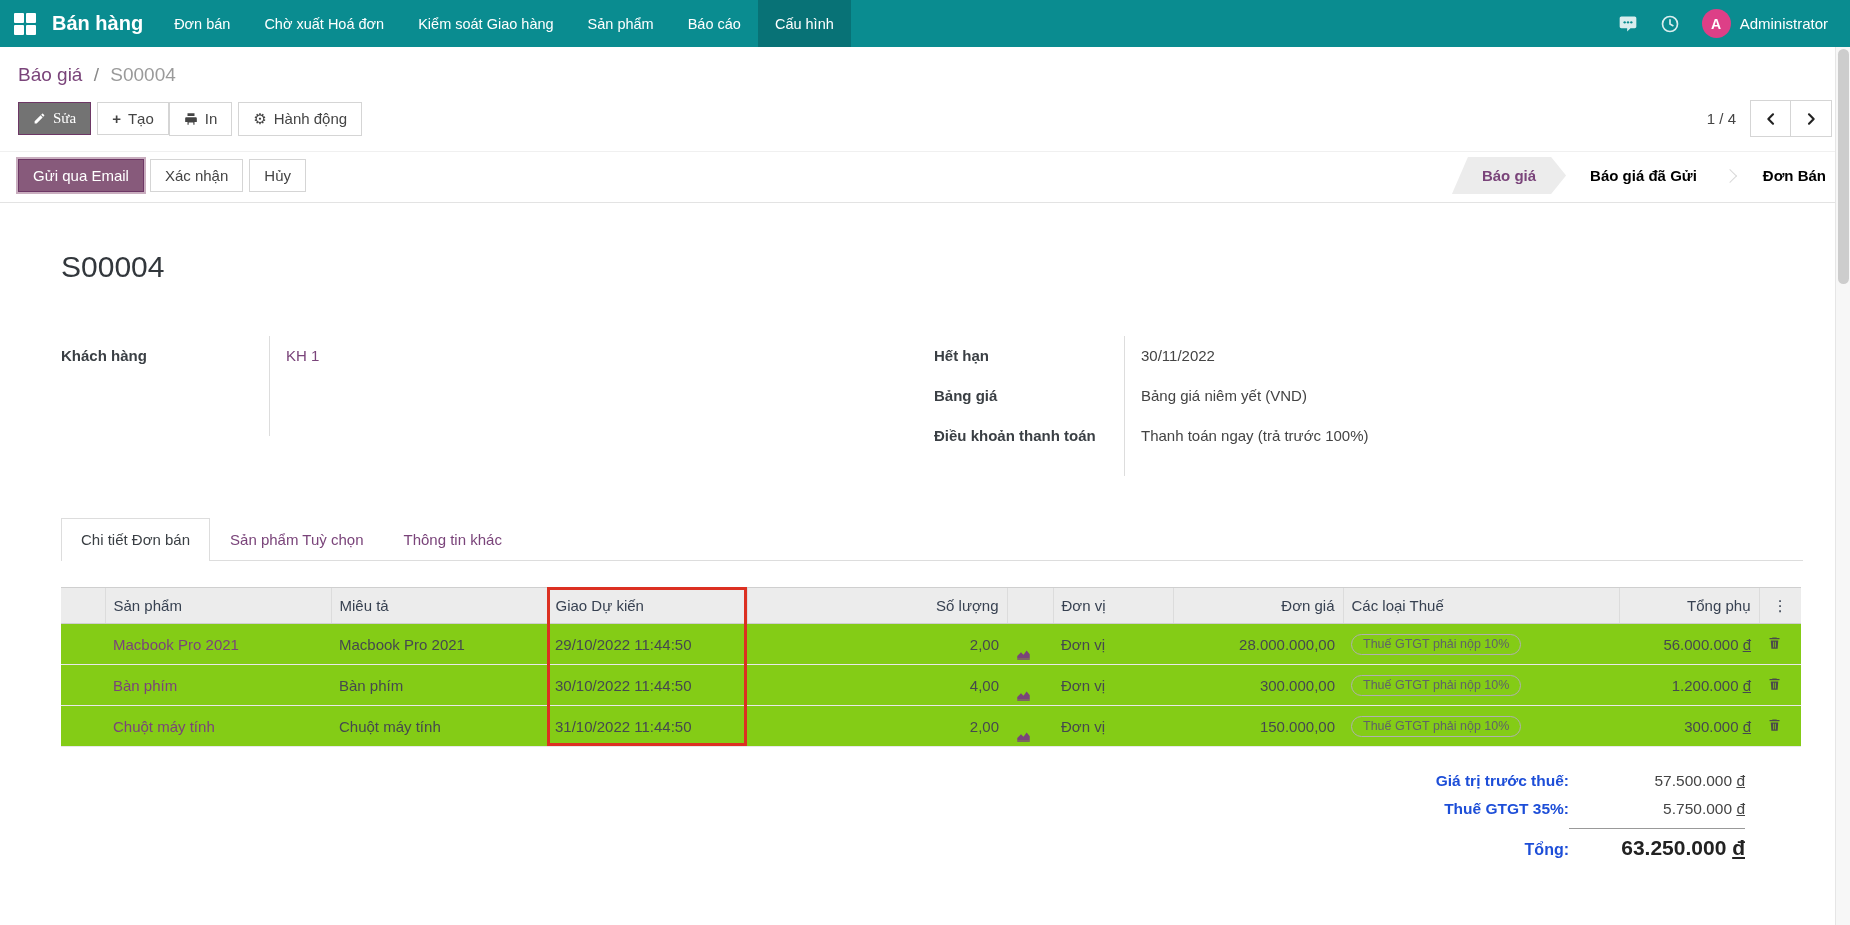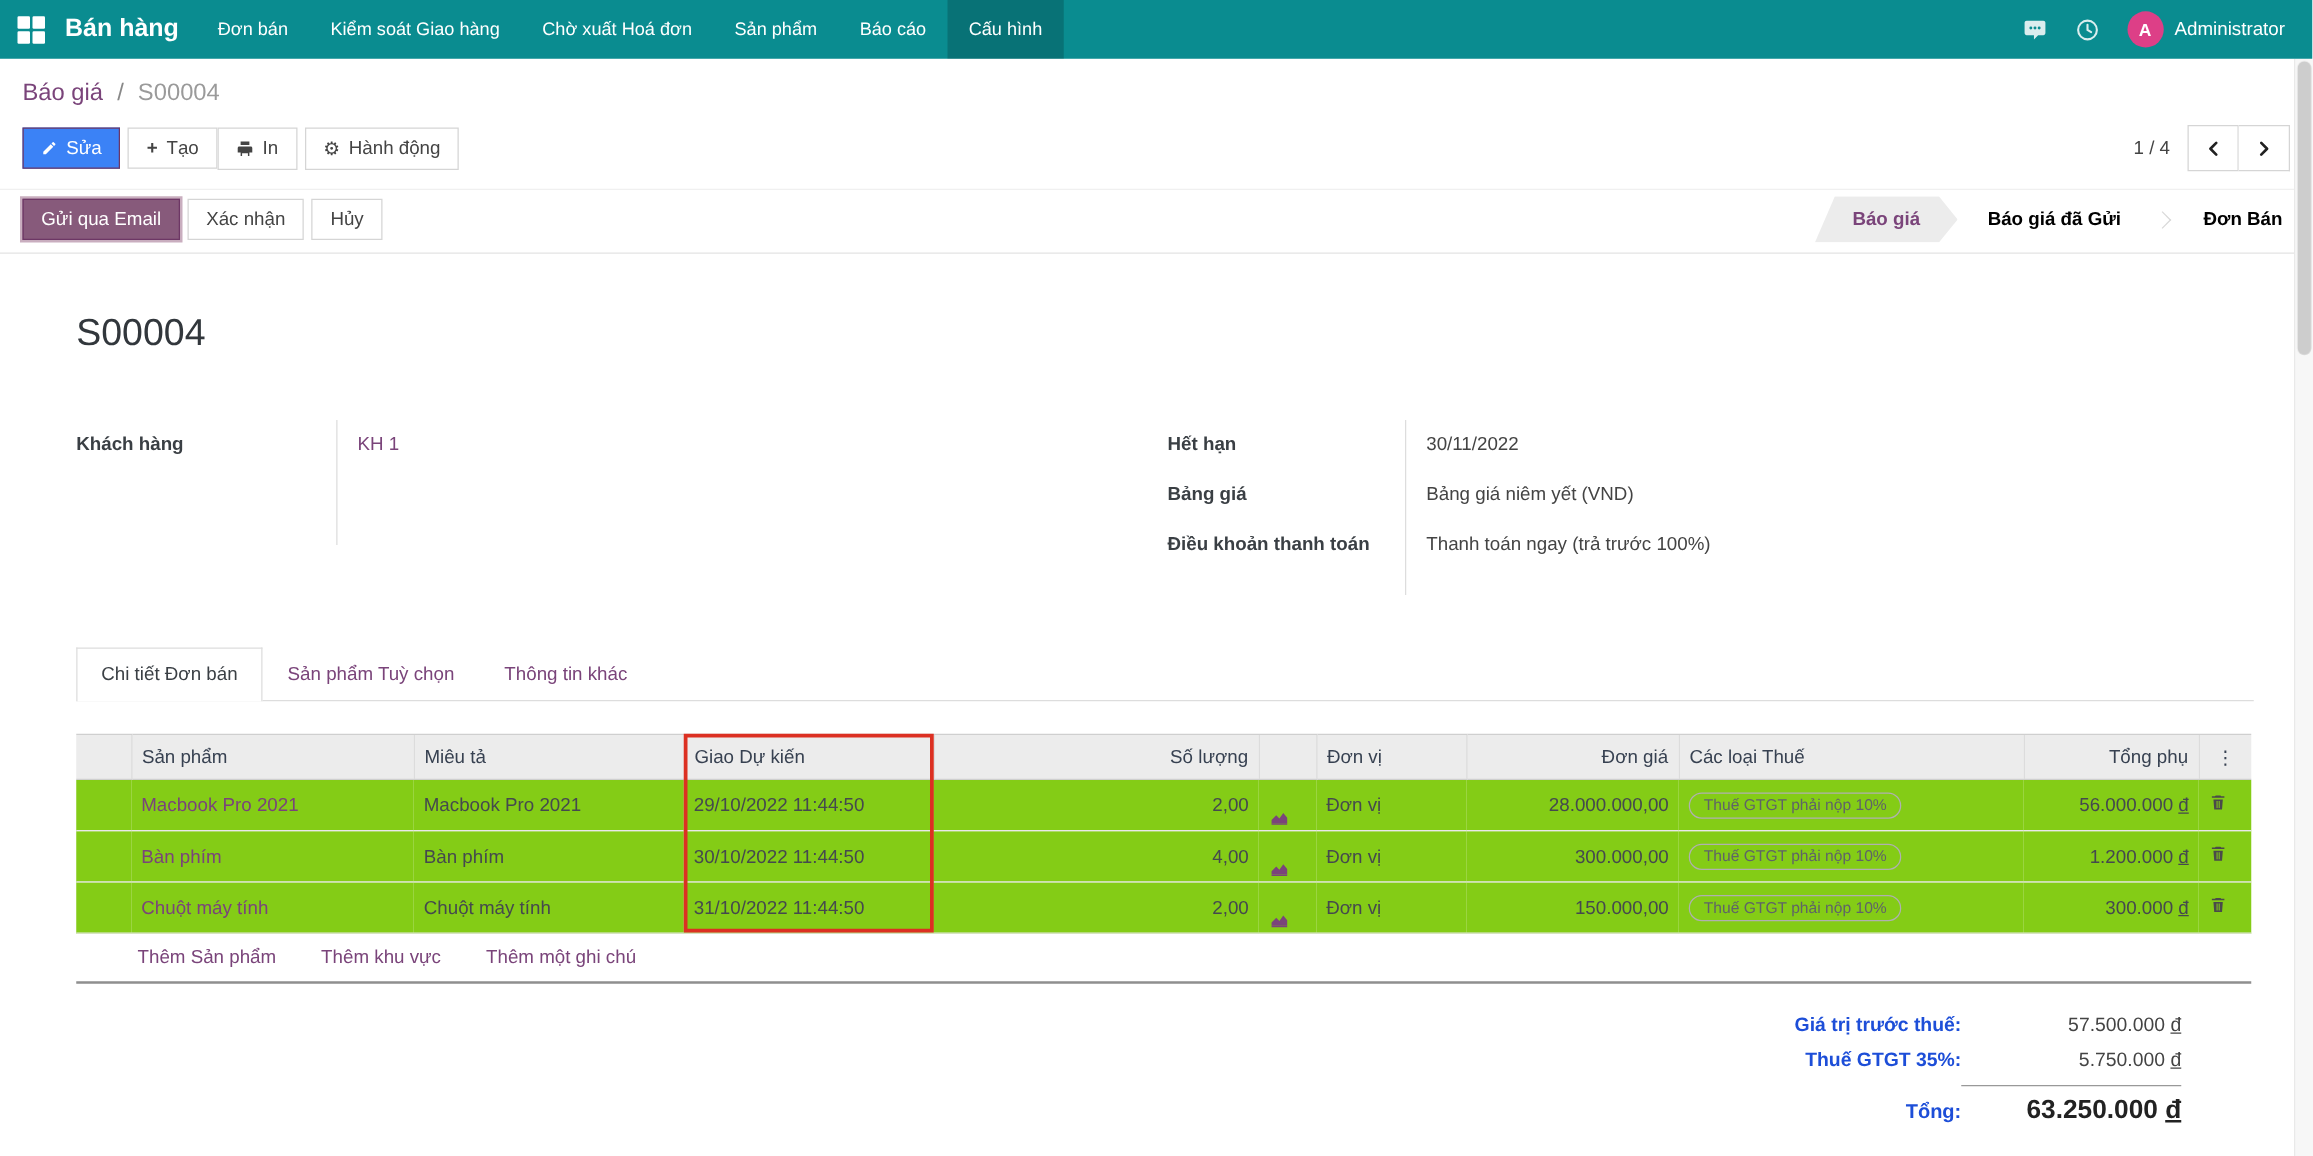--- a/index.html
+++ b/index.html
@@ -24,21 +24,21 @@
 
   
   .breadcrumb-row { padding:17px 18px 4px 18px; font-size:19px; }
   .bc-link { color:#7a447a; cursor:pointer; }
   .bc-sep { color:#888; margin:0 6px; }
   .bc-current { color:#9a9a9a; }
 
   .toolbar { display:flex; align-items:center; padding:10px 18px 14px 18px; }
   .btn { font-size:15px; border:1px solid #d5d5d5; background:#fff; color:#444; padding:7px 14px;
          display:inline-flex; align-items:center; gap:7px; cursor:pointer; border-radius:0; }
-  .btn-primary { background:#3b82f6; border-color:#6d3765; color:#fff; }
+  .btn-primary { background:#737373; border-color:#6d3765; color:#fff;font-family:Liberation Serif, serif; }
   .btn-status-active { background:#875a7b; border-color:#6d3765; color:#fff; box-shadow:0 0 0 2px #c9aebf; }
   .toolbar .grp-left { display:flex; }
   .toolbar .grp-center { display:flex; gap:6px; }
   .toolbar .grp-right { margin-left:auto; display:flex; align-items:center; gap:14px; }
   .pager-text { font-size:15px; color:#444; }
   .pager-btns { display:flex; }
   .pager-btn { width:41px; height:37px; border:1px solid #d5d5d5; background:#fff; display:flex; align-items:center; justify-content:center; cursor:pointer; }
   .pager-btn + .pager-btn { border-left:none; }
 
   
@@ -111,22 +111,22 @@
     <div class="apps-icon">
         <span></span>
         <span></span>
         <span></span>
         <span></span>
       </div>
     <div class="brand">Bán hàng</div>
   </div>
   <div class="nav-menu">
     <div class="nav-item">Đơn bán</div>
+    <div class="nav-item">Chờ xuất Hoá đơn</div>
     <div class="nav-item">Kiểm soát Giao hàng</div>
-    <div class="nav-item">Chờ xuất Hoá đơn</div>
     <div class="nav-item">Sản phẩm</div>
     <div class="nav-item">Báo cáo</div>
     <div class="nav-item active">Cấu hình</div>
   </div>
   <div class="nav-right">
     <div class="nav-ico">
       <svg viewBox="0 0 24 24" width="20" height="20" fill="#fff">
           <path d="M4 3h16c1.1 0 2 .9 2 2v10c0 1.1-.9 2-2 2h-5l-4 4v-4H4c-1.1 0-2-.9-2-2V5c0-1.1.9-2 2-2z"></path>
           <circle cx="8" cy="10" r="1.4" fill="#0a8c90"></circle>
           <circle cx="12" cy="10" r="1.4" fill="#0a8c90"></circle>
@@ -329,25 +329,20 @@
           <td class="num">150.000,00</td>
           <td><span class="tax-pill">Thuế GTGT phải nộp 10%</span></td>
           <td class="num"><span>300.000</span> <span class="cur">đ</span></td>
           <td><span class="trash-btn"><svg viewBox="0 0 24 24" width="15" height="16" fill="#4a4a4a">
                   <path d="M9 3h6l1 1h4v2H4V4h4l1-1zM6 8h12l-1 13H7L6 8zm4 2v9h1.3v-9H10zm2.7 0v9H14v-9h-1.3z"></path>
                 </svg></span></td>
         </tr>
       </tbody>
     </table>
     <div class="red-box"></div>
-    <div class="add-links">
-      <span class="add-link">Thêm Sản phẩm</span>
-      <span class="add-link">Thêm khu vực</span>
-      <span class="add-link">Thêm một ghi chú</span>
-    </div>
   </div>
 
   <div class="totals">
     <div class="trow">
       <span class="tlabel">Giá trị trước thuế:</span>
       <span class="tvalue"><span>57.500.000</span> <span class="cur">đ</span></span>
     </div>
     <div class="trow">
       <span class="tlabel">Thuế GTGT 35%:</span>
       <span class="tvalue"><span>5.750.000</span> <span class="cur">đ</span></span>

